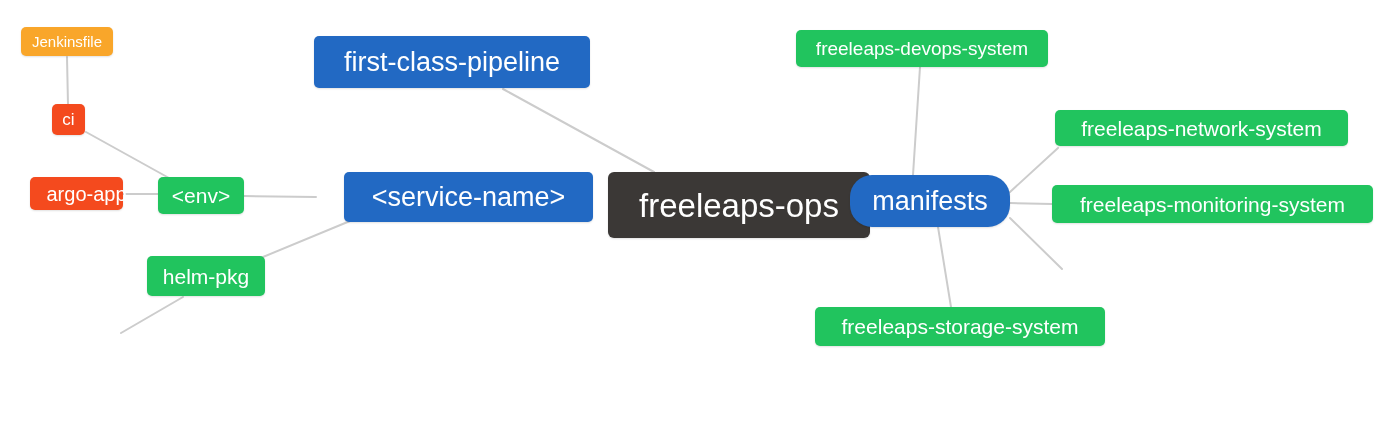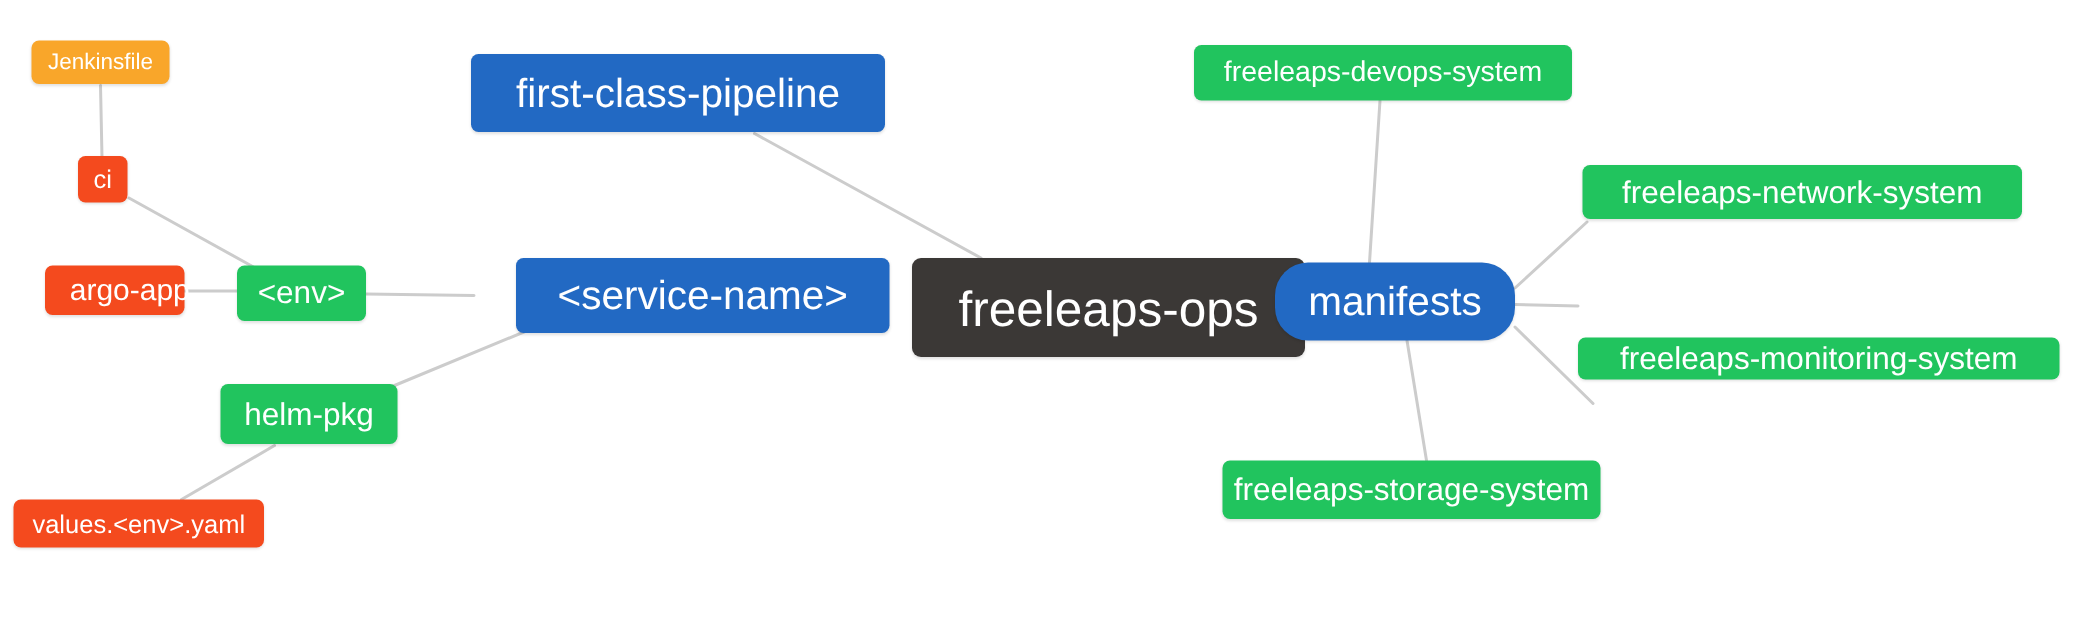--- a/index.html
+++ b/index.html
@@ -41,23 +41,23 @@
   #n-argo-app    { left:30px;  top:177px; width:93px;  height:33px; font-size:20px;padding-left:20px; }
   #n-env         { left:158px; top:177px; width:86px;  height:37px; font-size:21px; }
   #n-helm-pkg    { left:147px; top:256px; width:118px; height:40px; font-size:21px; }
   #n-values      { left:9px;   top:333px; width:167px; height:32px; font-size:17px; }
   #n-fcp         { left:314px; top:36px;  width:276px; height:52px; font-size:27px; }
   #n-service     { left:316px; top:172px; width:249px; height:50px; font-size:27px;margin-left:28px; }
   #n-root        { left:584px; top:172px; width:262px; height:66px; font-size:33px; }
   #n-manifests   { left:850px; top:175px; width:160px; height:52px; font-size:27px;border-radius:22px; }
   #n-devops      { left:796px; top:30px;  width:252px; height:37px; font-size:19px; }
   #n-network     { left:1055px;top:110px; width:293px; height:36px; font-size:21px; }
-  #n-monitoring  { left:1052px;top:185px; width:321px; height:28px; font-size:21px;margin-top:40px; }
+  #n-monitoring  { left:1052px;top:185px; width:321px; height:38px; font-size:21px; }
   #n-controls    { left:1062px;top:256px; width:291px; height:39px; font-size:21px; }
-  #n-storage     { left:815px; top:307px; width:252px; height:39px; font-size:21px; }
+  #n-storage     { left:815px; top:307px; width:290px; height:39px; font-size:21px; }
 </style>
 </head>
 <body>
 
 <div id="canvas">
 
   <svg id="edges" viewBox="0 0 1390 421" xmlns="http://www.w3.org/2000/svg">
     <line x1="67" y1="57" x2="68" y2="105"></line>
     <line x1="86" y1="132" x2="169" y2="178"></line>
     <line x1="123" y1="194" x2="158" y2="194"></line>
@@ -72,21 +72,20 @@
     <line x1="1010" y1="203" x2="1052" y2="204"></line>
     <line x1="1010" y1="218" x2="1062" y2="269"></line>
     <line x1="938" y1="227" x2="951" y2="307"></line>
   </svg>
 
   <div class="node c-orange" id="n-jenkinsfile">Jenkinsfile</div>
   <div class="node c-red" id="n-ci">ci</div>
   <div class="node c-red" id="n-argo-app">argo-app</div>
   <div class="node c-green" id="n-env">&lt;env&gt;</div>
   <div class="node c-green" id="n-helm-pkg">helm-pkg</div>
-  <div class="node c-red" id="n-values">values.&lt;env&gt;.yaml</div>
   <div class="node c-blue" id="n-fcp">first-class-pipeline</div>
   <div class="node c-blue" id="n-service">&lt;service-name&gt;</div>
   <div class="node c-dark" id="n-root">freeleaps-ops</div>
   <div class="node c-blue" id="n-manifests">manifests</div>
   <div class="node c-green" id="n-devops">freeleaps-devops-system</div>
   <div class="node c-green" id="n-network">freeleaps-network-system</div>
   <div class="node c-green" id="n-monitoring">freeleaps-monitoring-system</div>
   <div class="node c-green" id="n-storage">freeleaps-storage-system</div>
 
 </div>

